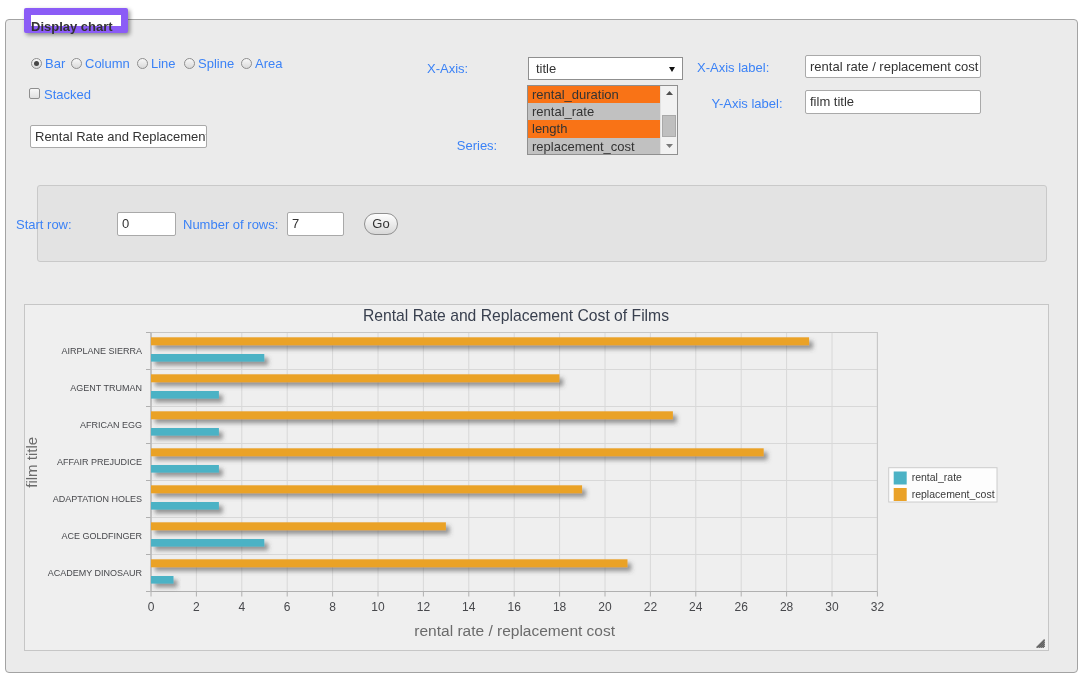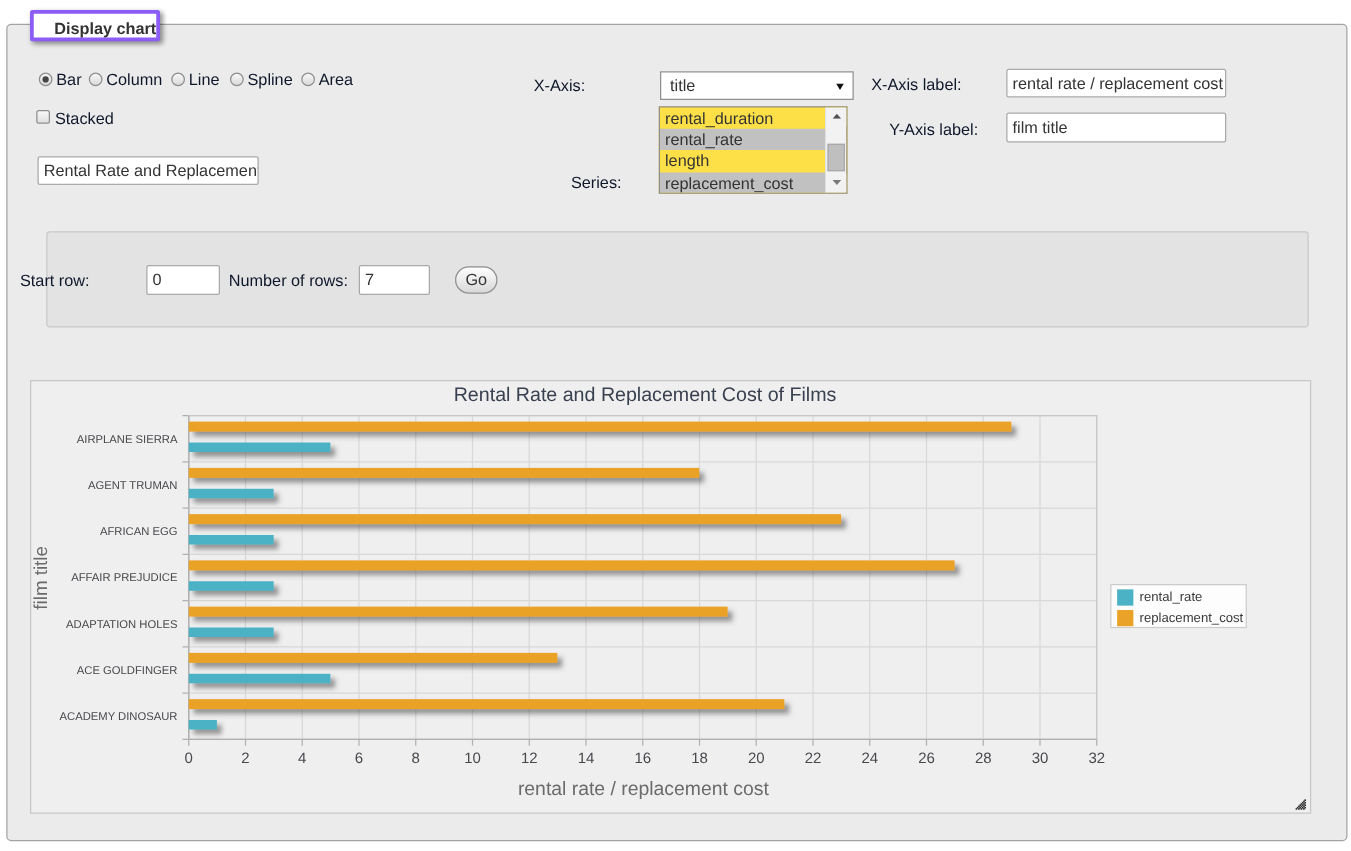--- a/index.html
+++ b/index.html
@@ -1,25 +1,25 @@
 <!DOCTYPE html>
 <html><head><meta charset="utf-8"><title>Display chart</title><style>
 *{margin:0;padding:0;box-sizing:border-box}
 html,body{width:1081px;height:681px;background:#ffffff;font-family:"Liberation Sans",sans-serif;font-size:13px;color:#333;position:relative;overflow:hidden}
 .abs{position:absolute}
 #fs{left:5px;top:19px;width:1073px;height:654px;border:1px solid #a3a3a3;border-radius:4px;background:#ebebeb}
-#legendtab{left:24px;top:8px;width:104px;height:25px;background:#fff;border:3px solid #8b5cf6;border-radius:2px;box-shadow:2px 2px 4px rgba(0,0,0,0.42);text-align:right;line-height:23px;font-weight:bold;color:#333;z-index:5}
+#legendtab{left:24px;top:8px;width:104px;height:25px;background:#fff;border:7px solid #8b5cf6;border-radius:2px;box-shadow:2px 2px 4px rgba(0,0,0,0.42);text-align:left;line-height:23px;font-weight:bold;color:#333;z-index:5}
 .rad{width:11px;height:11px;border:1px solid #8e8e8e;border-radius:50%;background:linear-gradient(#f8f8f8,#d9d9d9)}
 .rad .dot{position:absolute;left:2px;top:2px;width:5px;height:5px;border-radius:50%;background:#454545}
 .chk{width:11px;height:11px;border:1px solid #8e8e8e;border-radius:2px;background:linear-gradient(#f8f8f8,#e0e0e0)}
 .inp{border:1px solid #a9a9a9;border-radius:2px;background:#fff;color:#333;font-size:13px;line-height:21px;padding:0 4px;white-space:nowrap;overflow:hidden}
-.lbl{color:#0f172a}
+.lbl{color:#3b82f6}
 #xsel{left:528px;top:57px;width:155px;height:23px;border:1px solid #8f8f8f;border-radius:0;background:#fff;line-height:21px;padding:0 7px}
 #xsel .arr{position:absolute;right:7px;top:9px;width:0;height:0;border-left:3.5px solid transparent;border-right:3.5px solid transparent;border-top:5px solid #111}
-#mlist{left:527px;top:85px;width:151px;height:70px;border:1px solid #8f8f8f;background:#fde047;overflow:hidden}
+#mlist{left:527px;top:85px;width:151px;height:70px;border:1px solid #8f8f8f;background:#f97316;overflow:hidden}
 #mlist .it{height:17.2px;line-height:17.2px;padding-left:4px;white-space:nowrap}
 #mlist .sel{background:#c1c1c1}
 #sbar{position:absolute;right:0;top:0;width:17px;height:68px;background:#f2f2f2;border-left:1px solid #e2e2e2}
 .sbtn{position:absolute;left:0;width:17px;height:15px;background:#f2f2f2;text-align:center}
 .sbtn svg{display:block;margin:5px auto 0}
 #sthumb{position:absolute;left:1px;top:29px;width:14px;height:22px;background:#bfbfbf;border:1px solid #a9a9a9}
 #graybox{left:37px;top:185px;width:1010px;height:77px;background:#e3e3e3;border:1px solid #c9c9c9;border-radius:3px}
 #gobtn{left:364px;top:213px;width:34px;height:22px;border:1px solid #909090;border-radius:11px;background:linear-gradient(#fefefe,#d8d8d8);text-align:center;line-height:20px;color:#333}
 #chart{left:24px;top:304px;width:1025px;height:347px;background:#efefef;border:1px solid #c6c6c6}
 </style></head><body>

